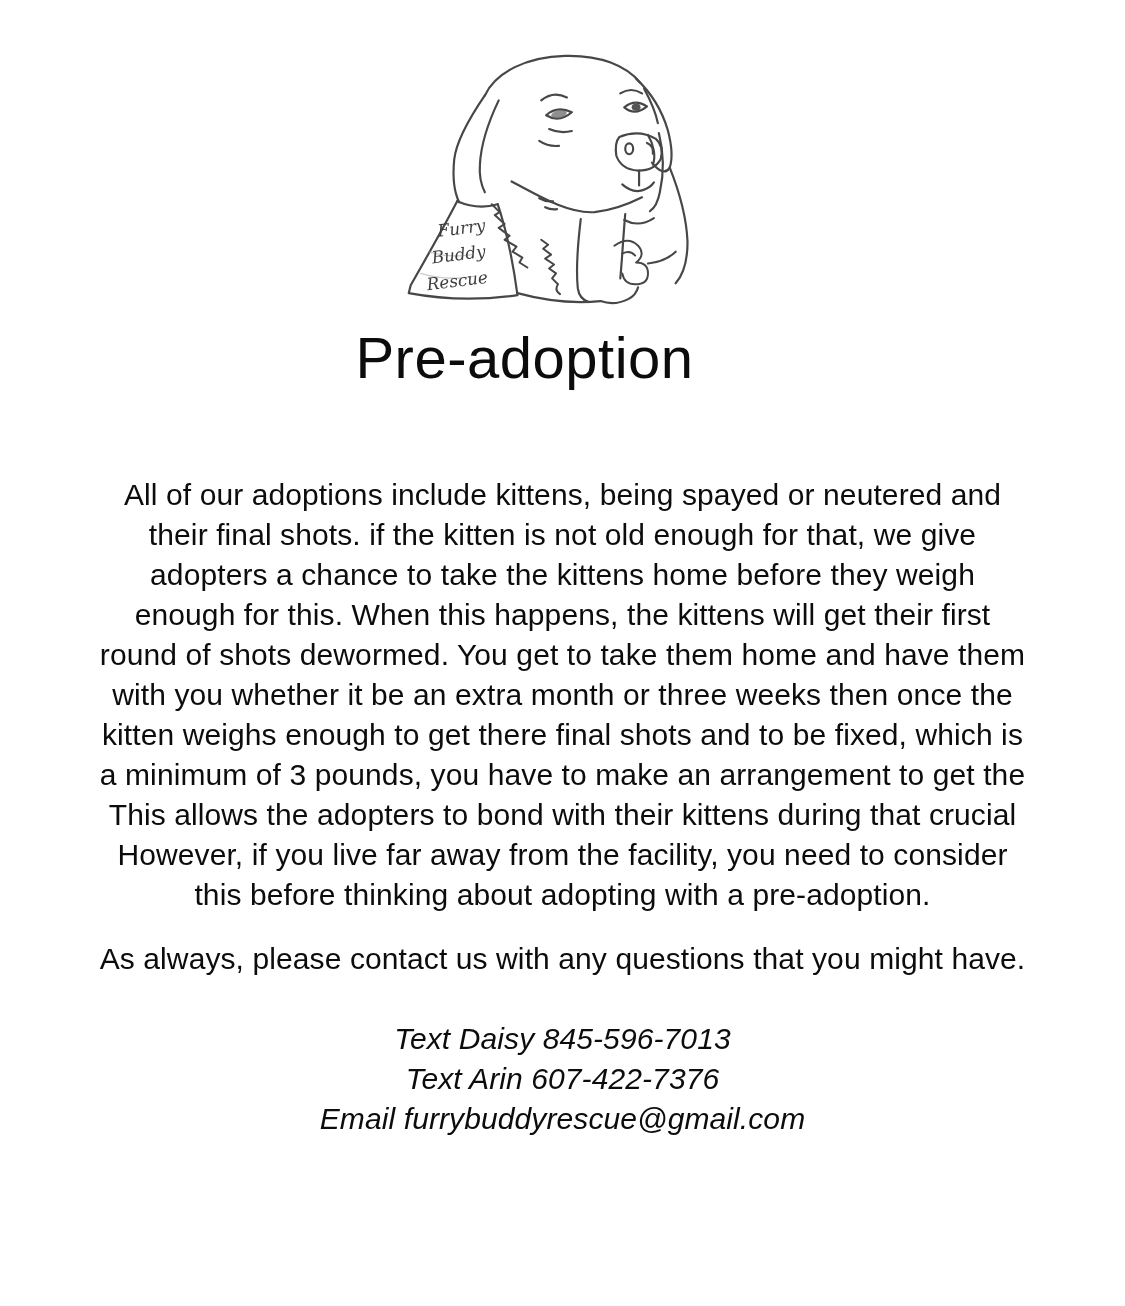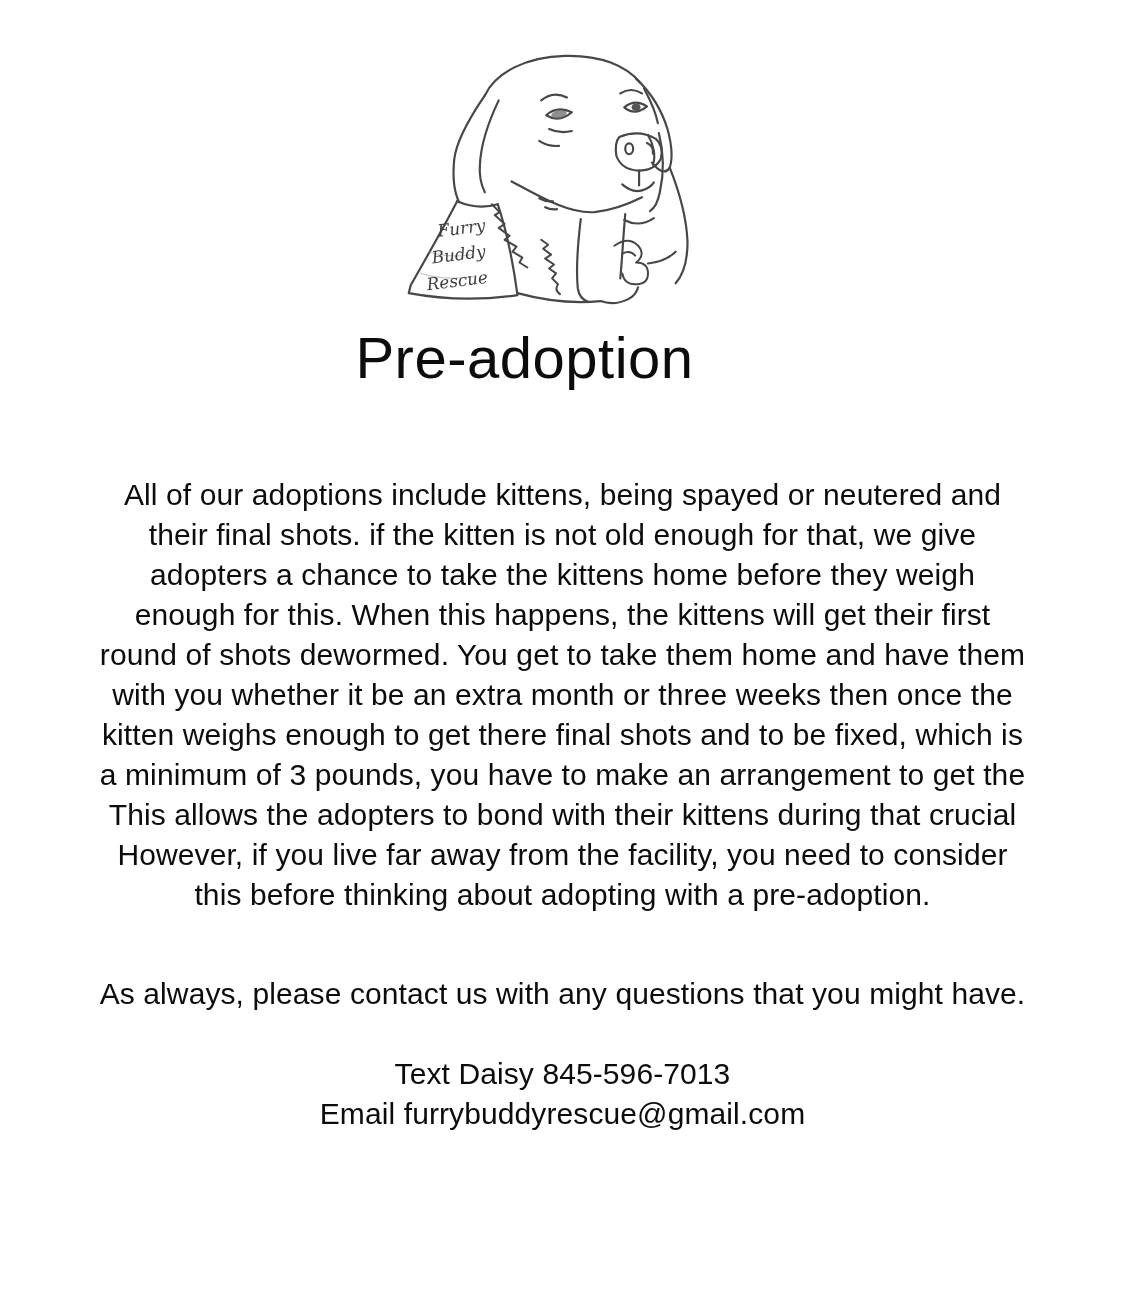--- a/index.html
+++ b/index.html
@@ -38,28 +38,28 @@
     letter-spacing: 0.5px;
   }
   .body-text {
     font-size: 30px;
     line-height: 40px;
     margin: 85px auto 0 auto;
     width: 1096px;
     letter-spacing: 0.1px;
   }
   .body-text .line { display: block; }
-  .contact-note { margin-top: 59px; }
+  .contact-note { margin-top: 24px; }
   .contacts {
     font-size: 30px;
     line-height: 40px;
     margin-top: 40px;
     letter-spacing: 0.1px;
   }
-  .contacts .line { display: block; }
+  .contacts .line { display: block; font-style: italic; }
   .badge-text {
     font-family: "DejaVu Serif", serif;
     font-style: italic;
     fill: #3d3d3d;
   }
 </style>
 </head>
 <body>
 
 <div class="page">
@@ -141,16 +141,17 @@
     <span class="line">However, if you live far away from the facility, you need to consider</span>
     <span class="line">this before thinking about adopting with a pre-adoption.</span>
   </p>
 
   <p class="body-text contact-note">
     <span class="line">As always, please contact us with any questions that you might have.</span>
   </p>
 
   <div class="contacts">
     <span class="line">Text Daisy 845-596-7013</span>
+    <span class="line">Text Arin 607-422-7376</span>
     <span class="line">Email furrybuddyrescue@gmail.com</span>
   </div>
 
 </div>
 
 </body></html>

